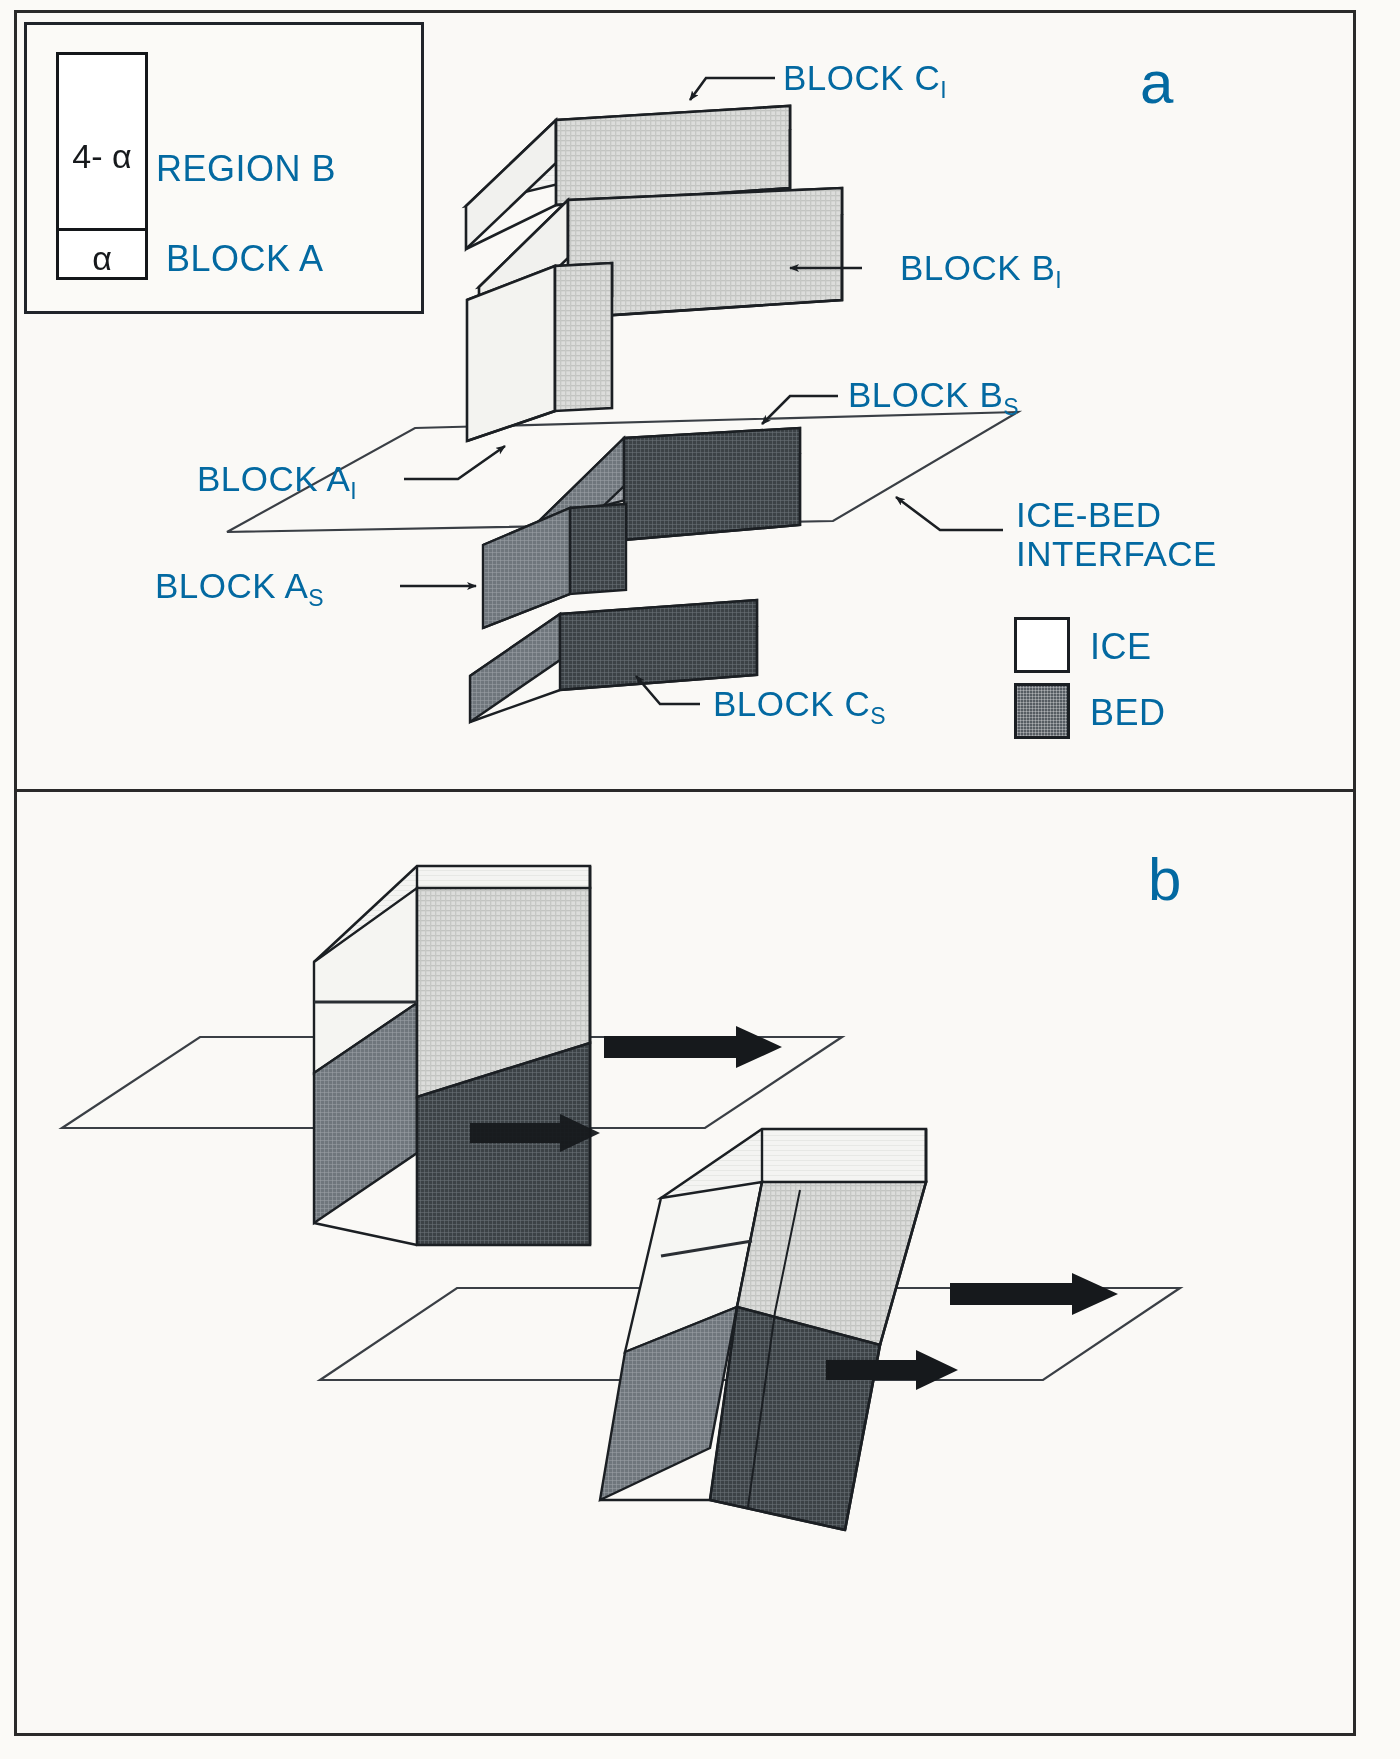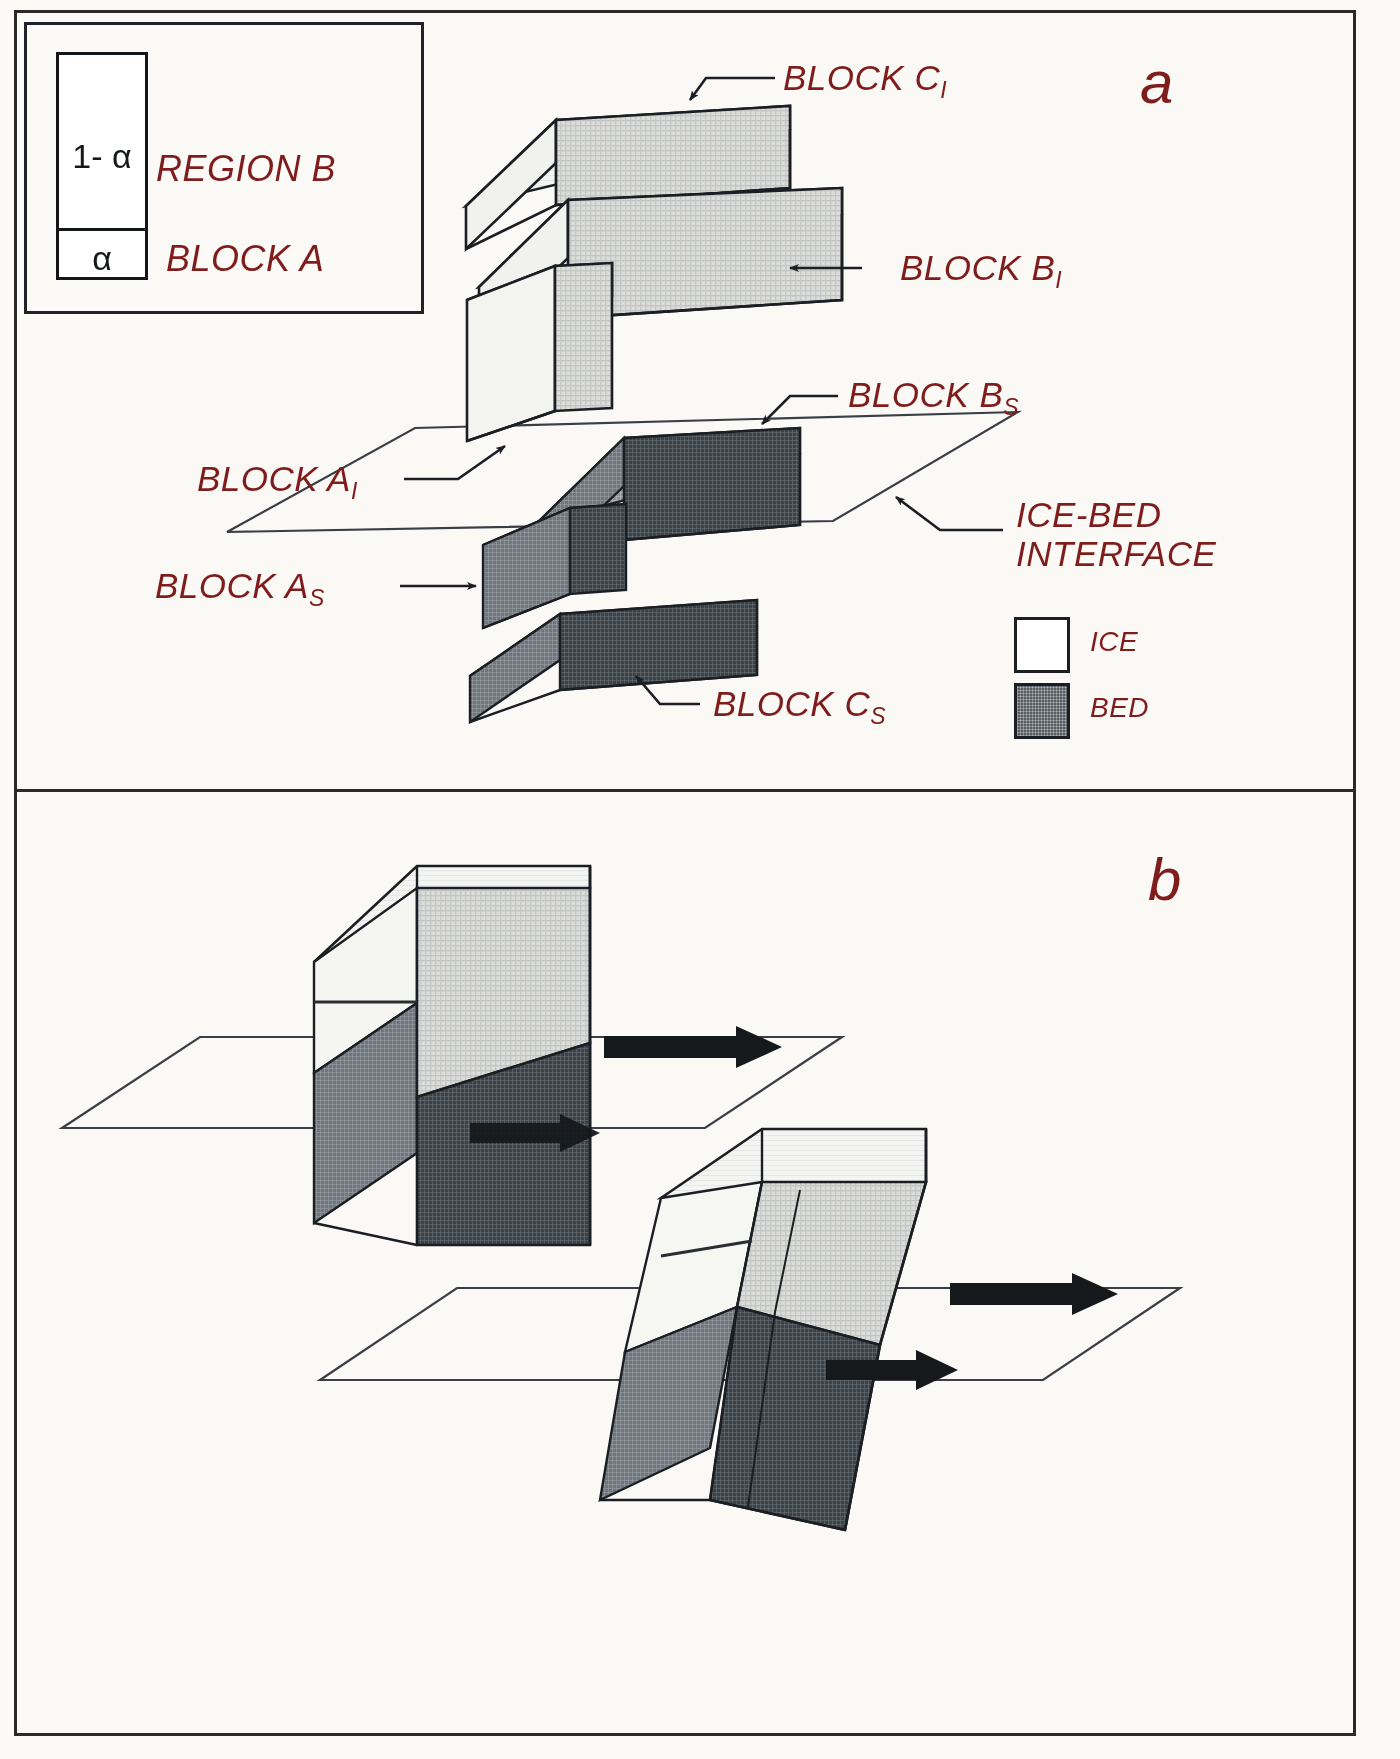--- a/index.html
+++ b/index.html
@@ -20,29 +20,28 @@
   }
   #divider{
     position:absolute;left:17px;top:789px;
     width:1336px;height:0;
     border-top:3px solid #2a2a2a;
   }
   svg{position:absolute;left:0;top:0;overflow:visible;}
   .lbl{
     position:absolute;
     font-family:"Liberation Sans",sans-serif;
-    color:#7f1d1d;
+    color:#0369a1;
     white-space:nowrap;
     letter-spacing:.5px;
-    font-style:italic;
   }
   .blocklbl{font-size:35px;font-weight:400;}
   .blocklbl sub{font-size:23px;letter-spacing:0;}
   .panel-letter{font-size:60px;font-weight:400;}
-  .legend-text{font-size:28px;}
+  .legend-text{font-size:36px;}
   .region-text{font-size:36px;}
   .alpha{font-size:34px;}
   
   #keybox{
     position:absolute;left:24px;top:22px;
     width:400px;height:292px;
     border:3px solid #20242a;
     background:#fbfaf7;
     box-sizing:border-box;
   }
@@ -173,21 +172,21 @@
       <path d="M404,479 L458,479 L505,446" marker-end="url(#arrHead)"></path>
       <path d="M400,586 L476,586" marker-end="url(#arrHead)"></path>
       <path d="M700,704 L660,704 L636,676" marker-end="url(#arrHead)"></path>
       <path d="M1003,530 L940,530 L896,497" marker-end="url(#arrHead)"></path>
     </g>
   </svg>
 
   <div id="keybox"></div>
   <div id="keycol"></div>
   <div id="keysplit"></div>
-  <div class="keycell alpha" style="left:56px;top:130px;height:52px;">1- α</div>
+  <div class="keycell alpha" style="left:56px;top:130px;height:52px;">4- α</div>
   <div class="keycell alpha" style="left:56px;top:232px;height:52px;">α</div>
   <div class="lbl region-text" style="left:156px;top:136px;margin-top:12px;">REGION B</div>
   <div class="lbl region-text" style="left:166px;top:238px;">BLOCK A</div>
 
   <div class="lbl blocklbl" style="left:783px;top:58px;">
     <span>BLOCK C</span><sub>I</sub>
   </div>
   <div class="lbl blocklbl" style="left:900px;top:248px;">
     <span>BLOCK B</span><sub>I</sub>
   </div>

